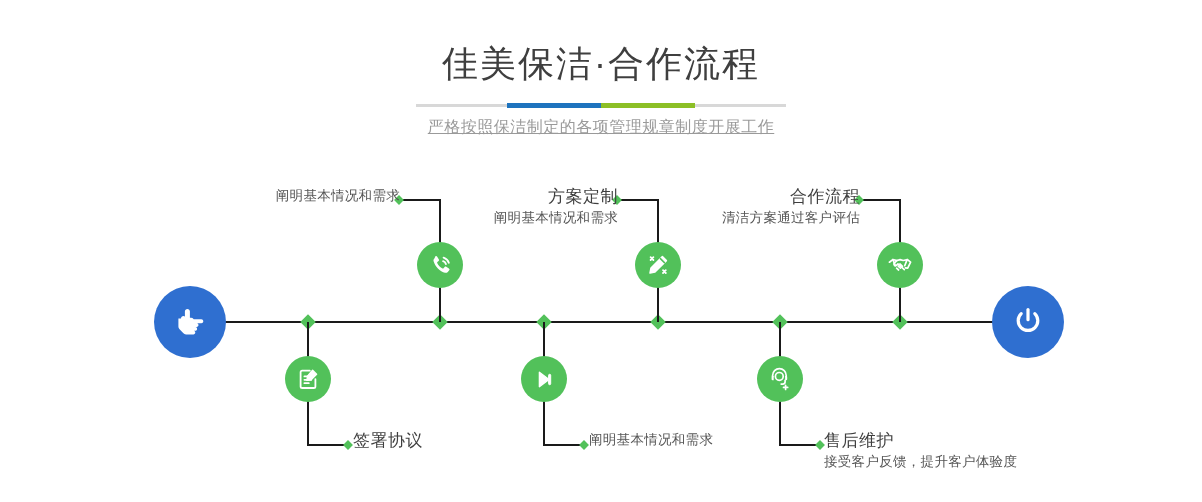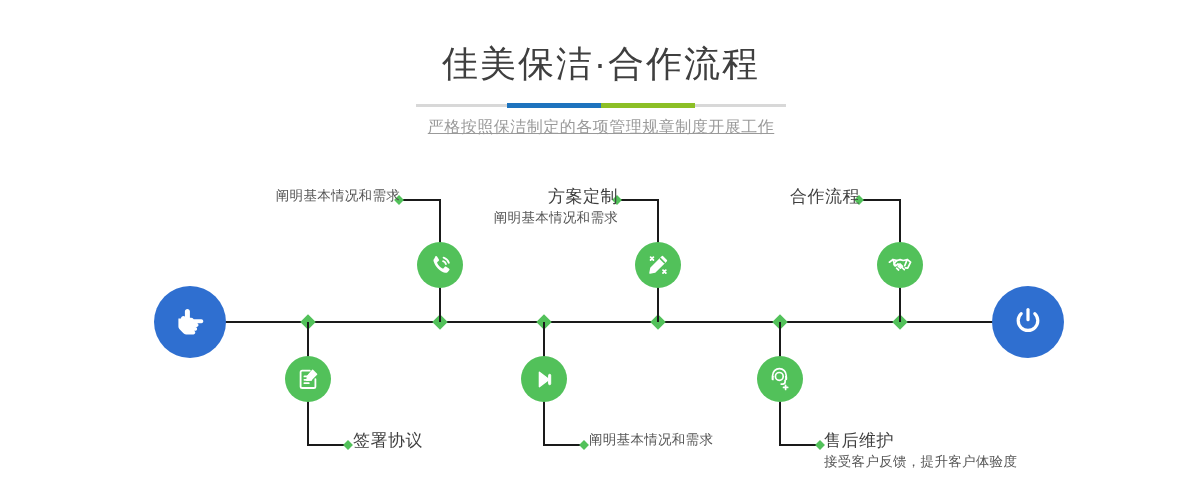--- a/index.html
+++ b/index.html
@@ -191,20 +191,21 @@
       <svg width="28" height="28" viewBox="0 0 28 28" fill="none" stroke="#ffffff" stroke-width="1.7" stroke-linecap="round" stroke-linejoin="round">
         <path d="M3.4 11.2l3.4-2.6 4.3.9 3-.9 3.1.9 4.3-.9 3.1 2.6-2.9 6-2.3-.4"></path>
         <path d="M11.1 9.5l-2.8 2.6a1.5 1.5 0 0 0 2 2.2l1.6-1.3 2.3 2 2.2 1.9 1.9 1.7"></path>
         <path d="M13.9 13l2.6 2.3M12.2 15.1l2.3 2M10.6 17.2l2 1.8"></path>
         <path d="M6.9 8.6l2.5 6.1M21.1 8.6l-2.4 6.1"></path>
       </svg>
     </span>
   </div>
   <div class="lbl right" style="left:660px;top:186px;width:200px">
     <div class="t">合作流程</div>
+    <div class="d">清洁方案通过客户评估</div>
   </div>
 
   <div class="v-line" style="left:779px;top:322px;height:90px"></div>
   <div class="v-line" style="left:779px;top:412px;height:33px"></div>
   <div class="h-line" style="left:779px;top:444px;width:42px"></div>
   <div class="tick" style="left:820px;top:445px"></div>
   <div class="step" style="left:780px;top:379px">
     <span>
       <svg width="27" height="27" viewBox="0 0 27 27" fill="none" stroke="#ffffff" stroke-width="1.7" stroke-linecap="round" stroke-linejoin="round">
         <circle cx="12.3" cy="10.4" r="3.9"></circle>

